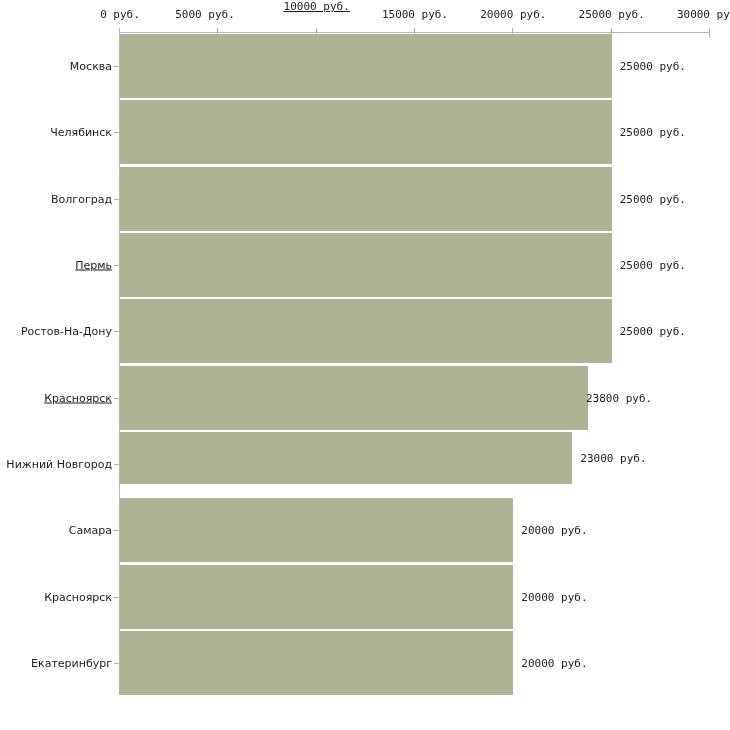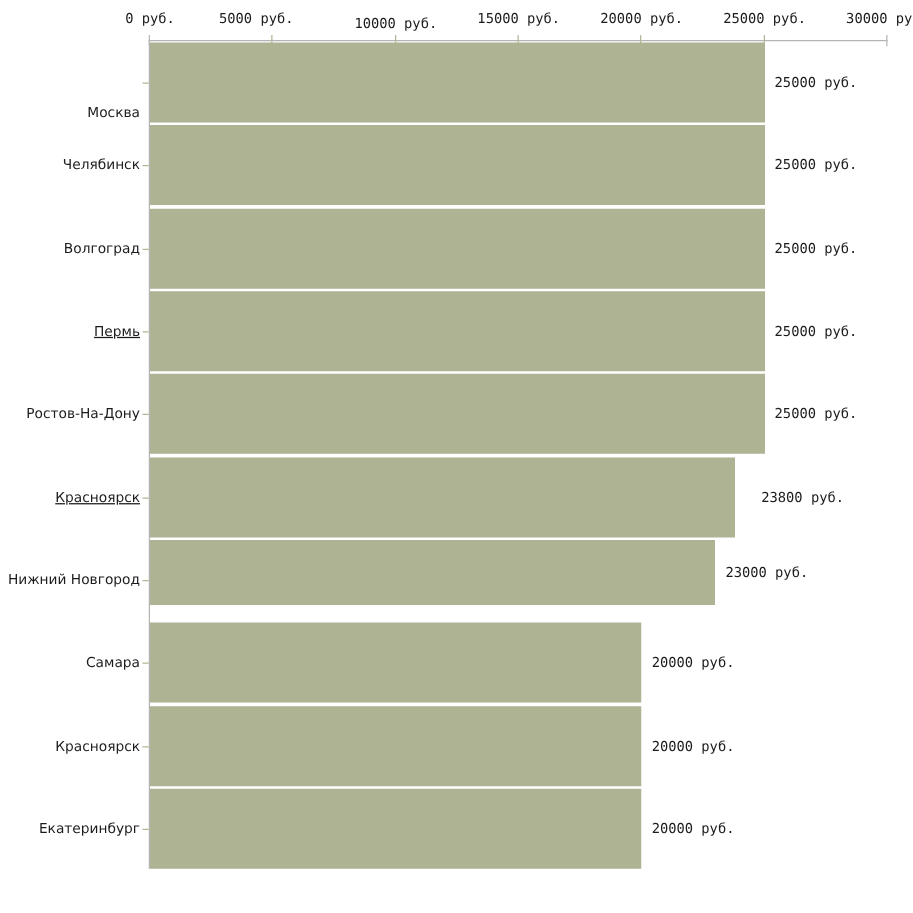--- a/index.html
+++ b/index.html
@@ -120,33 +120,33 @@
 
   <div id="y-axis"></div>
 
   <div id="x-axis"></div>
   <div id="x-ticks-layer">
       <div class="x-tick edge" style="left: 119px; top: 28px;"></div>
       <div class="x-tick-label" style="left: 120px; top: 8px;">0 руб.</div>
       <div class="x-tick" style="left: 217.333px; top: 28px;"></div>
       <div class="x-tick-label" style="left: 205px; top: 8px;">5000 руб.</div>
       <div class="x-tick" style="left: 315.667px; top: 28px;"></div>
-      <div class="x-tick-label" style="left: 316.667px; top: 12px;">10000 руб.</div>
+      <div class="x-tick-label" style="left: 316.667px; top: 0; text-decoration: underline;">10000 руб.</div>
       <div class="x-tick" style="left: 414px; top: 28px;"></div>
       <div class="x-tick-label" style="left: 415px; top: 8px;">15000 руб.</div>
       <div class="x-tick" style="left: 512.333px; top: 28px;"></div>
       <div class="x-tick-label" style="left: 513.333px; top: 8px;">20000 руб.</div>
       <div class="x-tick" style="left: 610.667px; top: 28px;"></div>
       <div class="x-tick-label" style="left: 611.667px; top: 8px;">25000 руб.</div>
       <div class="x-tick edge" style="left: 709px; top: 28px;"></div>
       <div class="x-tick-label" style="left: 710px; top: 8px;">30000 руб.</div>
     </div>
 
   <div id="y-labels-layer">
-      <div class="cat-label-item" style="top: 66.15px; margin-top: 24px;">Москва</div>
+      <div class="cat-label-item" style="top: 66.15px;">Москва</div>
       <div class="y-tick" style="top: 66.15px;"></div>
       <div class="cat-label-item" style="top: 132.45px; text-align: right;">Челябинск</div>
       <div class="y-tick" style="top: 132.45px;"></div>
       <div class="cat-label-item" style="top: 198.75px;">Волгоград</div>
       <div class="y-tick" style="top: 198.75px;"></div>
       <div class="cat-label-item" style="top: 265.05px; text-decoration: underline;">Пермь</div>
       <div class="y-tick" style="top: 265.05px;"></div>
       <div class="cat-label-item" style="top: 331.35px;">Ростов-На-Дону</div>
       <div class="y-tick" style="top: 331.35px;"></div>
       <div class="cat-label-item" style="top: 397.65px; text-decoration: underline;">Красноярск</div>
@@ -177,21 +177,21 @@
       <div class="bar-row" style="top: 200.05px; height: 64px;">
         <div class="bar" style="width: 491.667px; background: rgb(174, 179, 148);"></div>
         <div class="bar-value-label" style="left: 499.667px;">25000 руб.</div>
       </div>
       <div class="bar-row" style="top: 266.35px; height: 64px;">
         <div class="bar" style="width: 491.667px; background: rgb(174, 179, 148);"></div>
         <div class="bar-value-label" style="left: 499.667px;">25000 руб.</div>
       </div>
       <div class="bar-row" style="top: 332.65px; height: 64px;">
         <div class="bar" style="width: 468.067px; background: rgb(174, 179, 148);"></div>
-        <div class="bar-value-label" style="left: 489px; text-align: right;">23800 руб.</div>
+        <div class="bar-value-label" style="left: 466px; text-align: right;">23800 руб.</div>
       </div>
       <div class="bar-row" style="top: 398.95px; height: 52px;">
         <div class="bar" style="width: 452.333px; background: rgb(174, 179, 148);"></div>
         <div class="bar-value-label" style="left: 460.333px;">23000 руб.</div>
       </div>
       <div class="bar-row" style="top: 465.25px; height: 64px;">
         <div class="bar" style="width: 393.333px; background: rgb(174, 179, 148);"></div>
         <div class="bar-value-label" style="left: 401.333px;">20000 руб.</div>
       </div>
       <div class="bar-row" style="top: 531.55px; height: 64px;">

